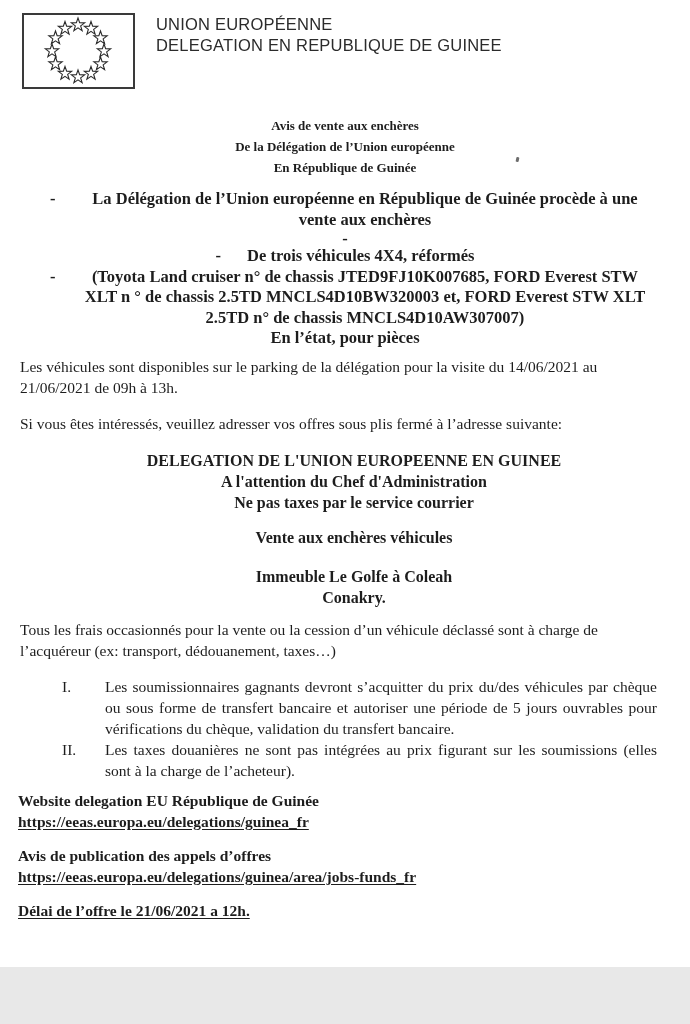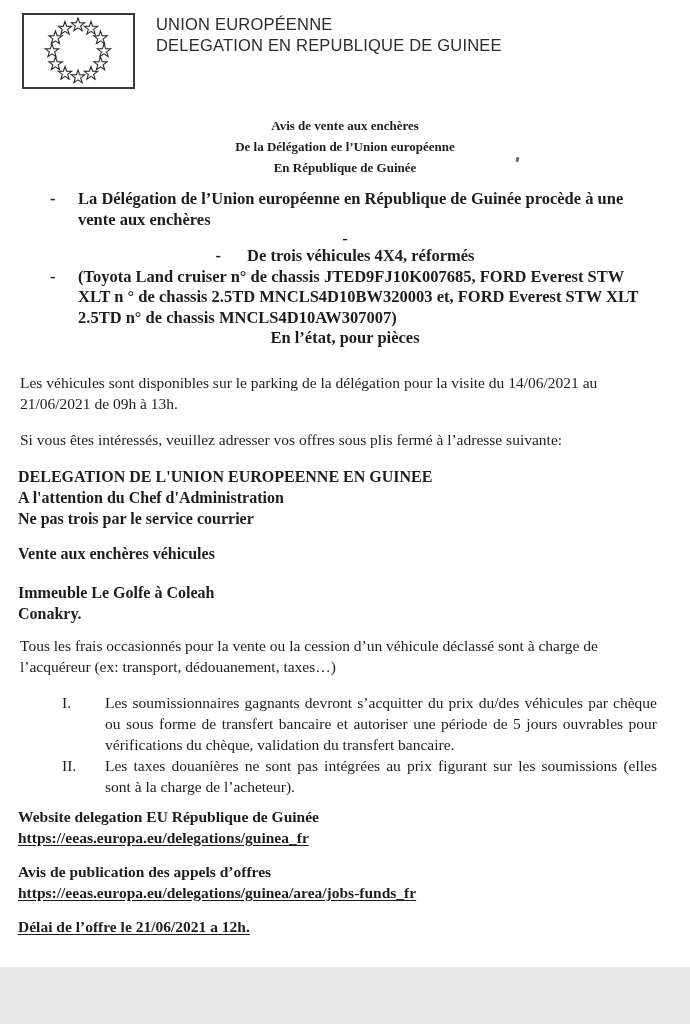--- a/index.html
+++ b/index.html
@@ -13,31 +13,31 @@
   .flag{width:109px;height:72px;border:2px solid #3a3a3a;display:flex;align-items:center;justify-content:center;background:#fff;}
   .org{margin-left:21px;padding-top:1px;font-family:"Liberation Sans","DejaVu Sans",sans-serif;font-size:16.5px;line-height:21px;color:#2b2b2b;letter-spacing:.2px;}
   
   .title{margin-top:26px;text-align:center;font-weight:bold;font-size:13px;line-height:21px;}
   .speck{position:absolute;left:516px;top:157px;width:3px;height:5px;background:#6d6d6d;border-radius:1px;transform:rotate(12deg);}
   
   .bullets{margin-top:11px;font-weight:bold;font-size:16.5px;line-height:20.5px;}
   .hang{position:relative;padding-left:78px;padding-right:38px;}
   .dash{font-weight:bold;}
   .hang > .dash{position:absolute;left:50px;top:0;}
-  .btxt{text-align:left;}
+  .btxt{text-align:center;}
   .sep{text-align:center;line-height:15px;margin-top:1px;}
   .inline-bullet{display:flex;justify-content:center;gap:26px;}
   .cond{text-align:center;}
   .u{text-underline-offset:2px;}
   
   .para{margin-left:20px;margin-right:52px;font-size:15.5px;line-height:21px;}
-  .p-avail{margin-top:23px;max-width:614px;}
+  .p-avail{margin-top:7px;max-width:614px;}
   .p-instr{margin-top:12px;}
   
-  .addr{margin:11px 0 0 18px;font-weight:bold;font-size:16px;line-height:21px;}
+  .addr{margin:11px 0 0 18px;font-weight:bold;font-size:16px;line-height:21px;text-align:center;}
   .addr .g1{margin-top:14px;}
   .addr .g2{margin-top:18px;}
   
   .p-fees{margin-top:11px;margin-right:30px;}
   
   .nb-label{margin:9px 0 0 20px;font-weight:bold;font-size:20px;line-height:23px;}
   .nb-list{margin:1px 33px 0 62px;font-size:15.5px;line-height:21px;}
   .nb-item{display:grid;grid-template-columns:43px 1fr;}
   .nb-text{text-align:justify;}
   
@@ -103,21 +103,21 @@
       <span>En l’état, </span><span class="u">pour pièces</span>
     </div>
   </div>
 
   <p class="para p-avail">Les véhicules sont disponibles sur le parking de la délégation pour la visite du 14/06/2021 au 21/06/2021 de 09h à 13h.</p>
   <p class="para p-instr">Si vous êtes intéressés, veuillez adresser vos offres sous plis fermé à l’adresse suivante:</p>
 
   <div class="addr">
     <div>DELEGATION DE L'UNION EUROPEENNE EN GUINEE</div>
     <div>A l'attention du Chef d'Administration</div>
-    <div>Ne pas trois par le service courrier</div>
+    <div>Ne pas taxes par le service courrier</div>
     <div class="g1">Vente aux enchères véhicules</div>
     <div class="g2">Immeuble Le Golfe à Coleah</div>
     <div>Conakry.</div>
   </div>
 
   <p class="para p-fees">Tous les frais occasionnés pour la vente ou la cession d’un véhicule déclassé sont à charge de l’acquéreur (ex: transport, dédouanement, taxes…)</p>
 
   <div class="nb-list">
     <div class="nb-item">
       <span class="nb-num">I.</span>

